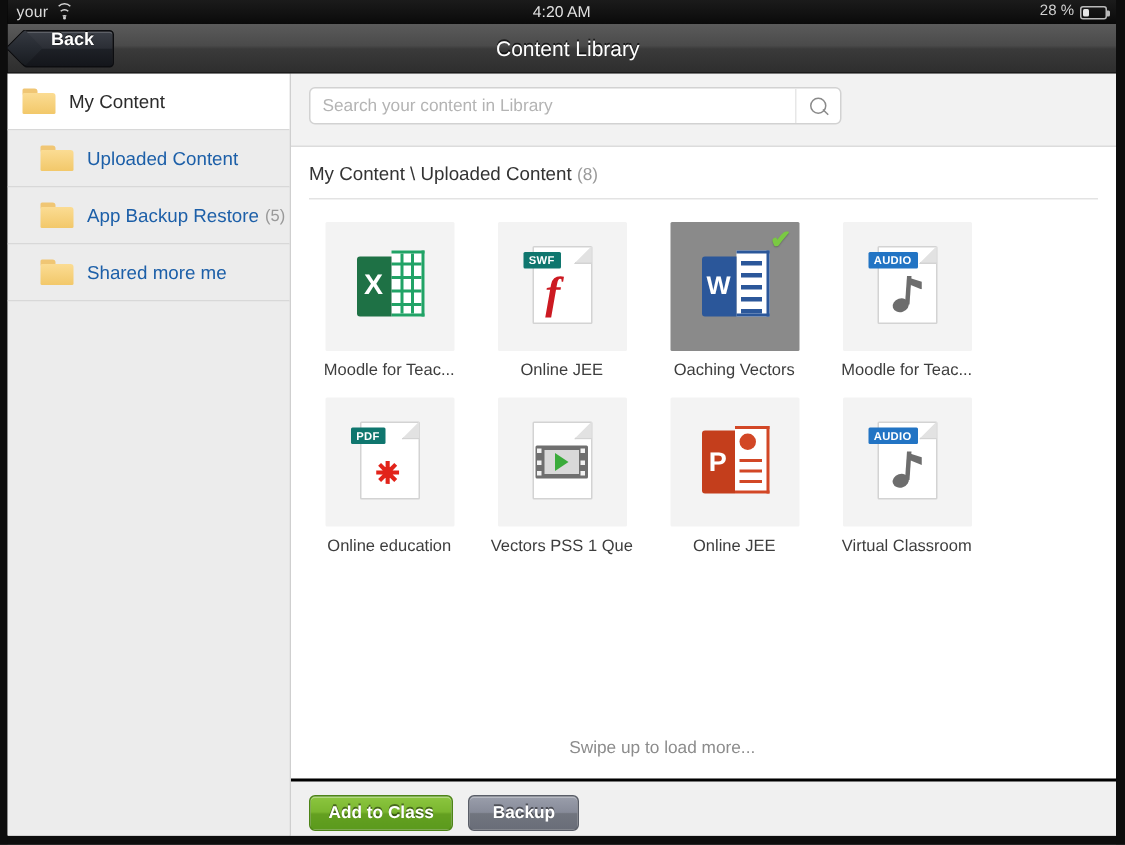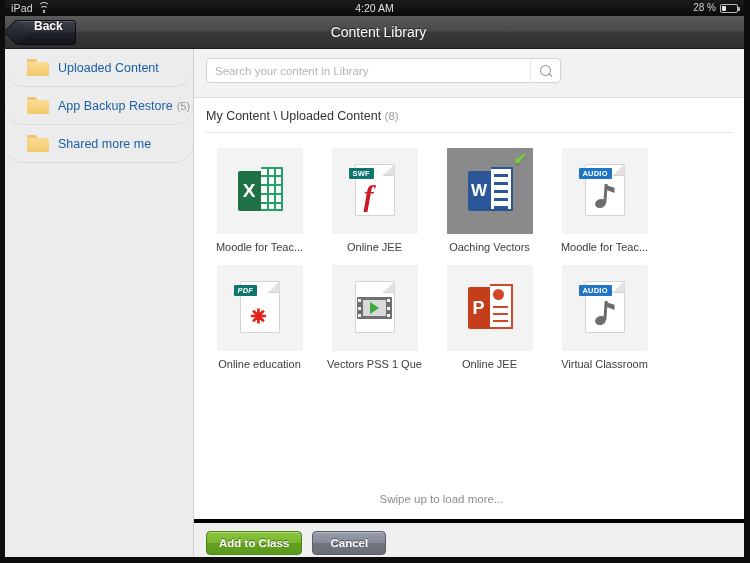--- a/index.html
+++ b/index.html
@@ -111,21 +111,21 @@
     background: #ececec;
     border-right: 1px solid #cfcfcf;
     display: flex; flex-direction: column;
   }
   .side-item {
     height: 38px; display: flex; align-items: center;
     border-bottom: 1px solid #d8d8d8;
     padding-left: 12px; cursor: pointer;
   }
   .side-item.root { background: #ffffff; padding-left: 10px; }
-  .side-item.child { background: #ececec; padding-left: 22px; border-radius: 19px; }
+  .side-item.child { background: #ececec; padding-left: 22px; }
   .folder-icon {
     position: relative; width: 22px; height: 17px; flex: 0 0 22px;
     margin-right: 9px;
   }
   .folder-icon .tab {
     position: absolute; left: 0; top: 0; width: 10px; height: 4px;
     background: #f0c674; border-radius: 1px 2px 0 0;
   }
   .folder-icon .body {
     position: absolute; left: 0; top: 3px; width: 22px; height: 14px;
@@ -218,21 +218,21 @@
     position: absolute; right: -1px; top: -1px; width: 12px; height: 12px;
     background: #e2e2e2; border-left: 1px solid #d3d3d3; border-bottom: 1px solid #d3d3d3;
     clip-path: polygon(0 100%, 100% 0, 100% 100%);
   }
   .badge {
     position: absolute; top: 6px; left: 1px;
     padding: 1px 4px; font-size: 7.5px; font-weight: bold; color: #fff;
     border-radius: 1px; letter-spacing: .2px; line-height: 9px;
   }
   .badge.swf { background: #0f766e; }
-  .badge.pdf { background: #0f766e; font-style: italic; }
+  .badge.pdf { background: #0f766e; }
   .badge.audio { background: #2274c4; }
 
   
   .xls-left {
     position: absolute; left: 5px; top: 9px; width: 23px; height: 40px;
     background: #1e7145; border-radius: 2px 0 0 2px;
     display: flex; align-items: center; justify-content: center;
     color: #fff; font-weight: bold; font-size: 19px;
     font-family: "Liberation Sans", sans-serif;
   }
@@ -336,21 +336,21 @@
 
   
   #swipe-hint {
     text-align: center; font-size: 11.5px; color: #8c8c8c;
     padding-bottom: 14px; padding-right: 55px;
   }
 
   
   #footer {
     height: 44px; background: #f0f0f0;
-    border-top: 4px solid #000000;
+    border-top: 2px solid #000000;
     display: flex; align-items: center; padding-left: 12px; gap: 10px;
   }
   .btn {
     height: 24px; min-width: 74px; padding: 0 12px;
     display: flex; align-items: center; justify-content: center;
     font-size: 11.5px; font-weight: bold; color: #fff;
     border-radius: 4px; cursor: pointer;
     text-shadow: 0 -1px 0 rgba(0,0,0,.45);
   }
   #add-to-class-button {
@@ -364,21 +364,21 @@
     box-shadow: inset 0 1px 0 rgba(255,255,255,.3);
   }
 </style>
 </head>
 <body>
 
 <div id="device">
 
   <div id="status-bar">
     <div class="sb-left">
-      <span class="sb-carrier">iPad</span>
+      <span class="sb-carrier">your</span>
       <span class="wifi-icon">
         <i></i>
           <i></i>
           <i></i>
           <span class="wifi-dot"></span>
       </span>
     </div>
     <div class="sb-center">4:20 AM</div>
     <div class="sb-right">
       <span class="sb-battpct">28 %</span>
@@ -391,20 +391,28 @@
   <div id="nav-bar">
     <div id="back-button">
       <span id="back-label">Back</span>
     </div>
     <div id="nav-title">Content Library</div>
   </div>
 
   <div id="content-split">
 
     <div id="sidebar">
+      <div class="side-item root">
+        <span class="folder-icon">
+            <span class="tab"></span>
+            <span class="body"></span>
+          </span>
+        <span class="side-label">My Content</span>
+        <span class="side-count"></span>
+      </div>
       <div class="side-item child">
         <span class="folder-icon">
             <span class="tab"></span>
             <span class="body"></span>
           </span>
         <span class="side-label">Uploaded Content</span>
         <span class="side-count"></span>
       </div>
       <div class="side-item child">
         <span class="folder-icon">
@@ -571,19 +579,19 @@
           </div>
       </div>
 
       <div id="swipe-hint">Swipe up to load more...</div>
 
       <div id="footer">
         <div class="btn" id="add-to-class-button">
           <span>Add to Class</span>
         </div>
         <div class="btn" id="cancel-button">
-          <span>Cancel</span>
+          <span>Backup</span>
         </div>
       </div>
 
     </div>
   </div>
 </div>
 
 </body></html>

